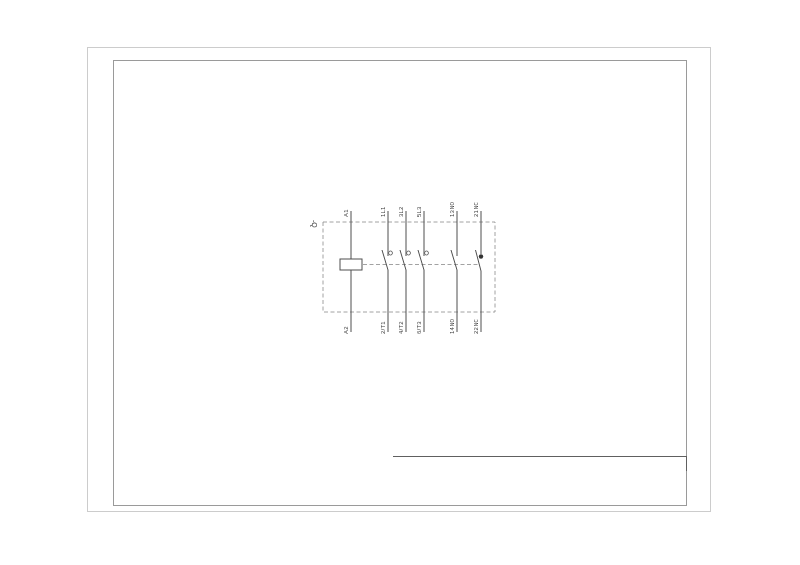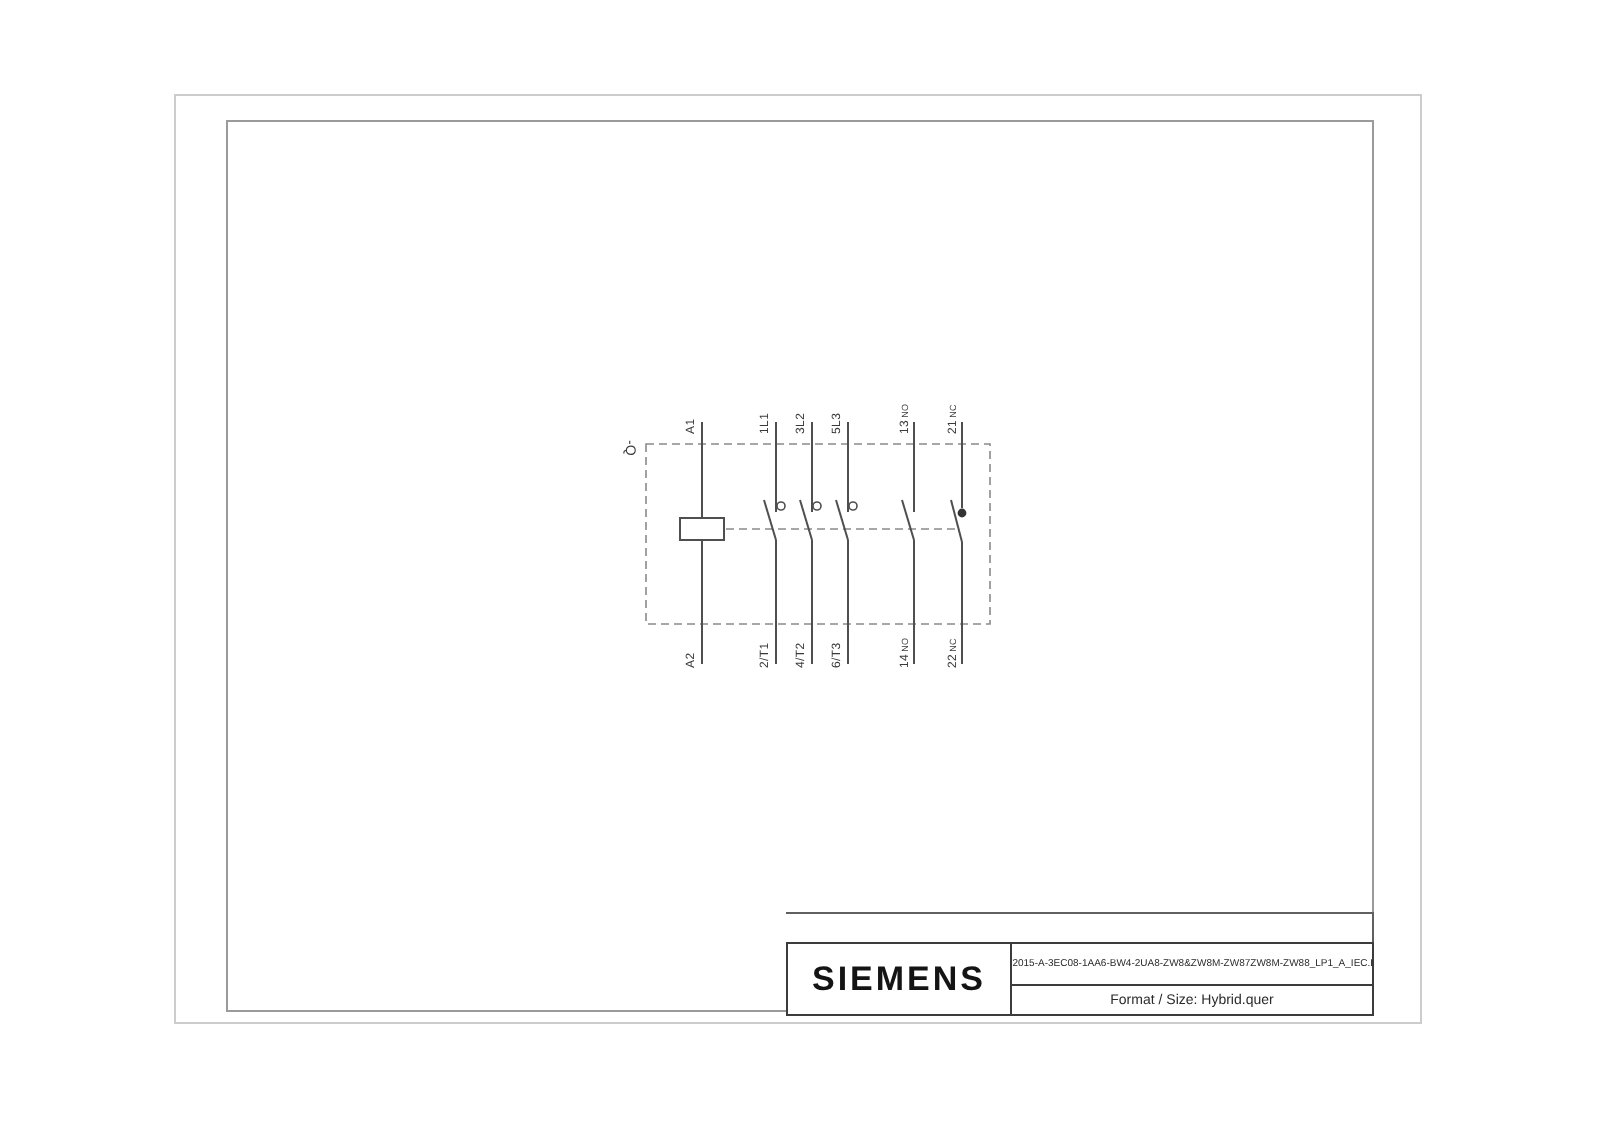--- a/index.html
+++ b/index.html
@@ -119,21 +119,14 @@
 
     <span class="rot-label" style="left:343px;top:334px">A2</span>
     <span class="rot-label" style="left:380px;top:334px">2/T1</span>
     <span class="rot-label" style="left:398px;top:334px">4/T2</span>
     <span class="rot-label" style="left:416px;top:334px">6/T3</span>
     <span class="rot-label" style="left:449px;top:334px"><span>14</span><span class="sub">NO</span></span>
     <span class="rot-label" style="left:473px;top:334px"><span>22</span><span class="sub">NC</span></span>
   </div>
 
   <div class="tb-toprow"></div>
-  <div class="title-block">
-    <div class="tb-brand">SIEMENS</div>
-    <div class="tb-right">
-      <div class="tb-file">3RT2015-A-3EC08-1AA6-BW4-2UA8-ZW8&amp;ZW8M-ZW87ZW8M-ZW88_LP1_A_IEC.DXF</div>
-      <div class="tb-format">Format / Size: Hybrid.quer</div>
-    </div>
-  </div>
 
 </div>
 
 </body></html>

